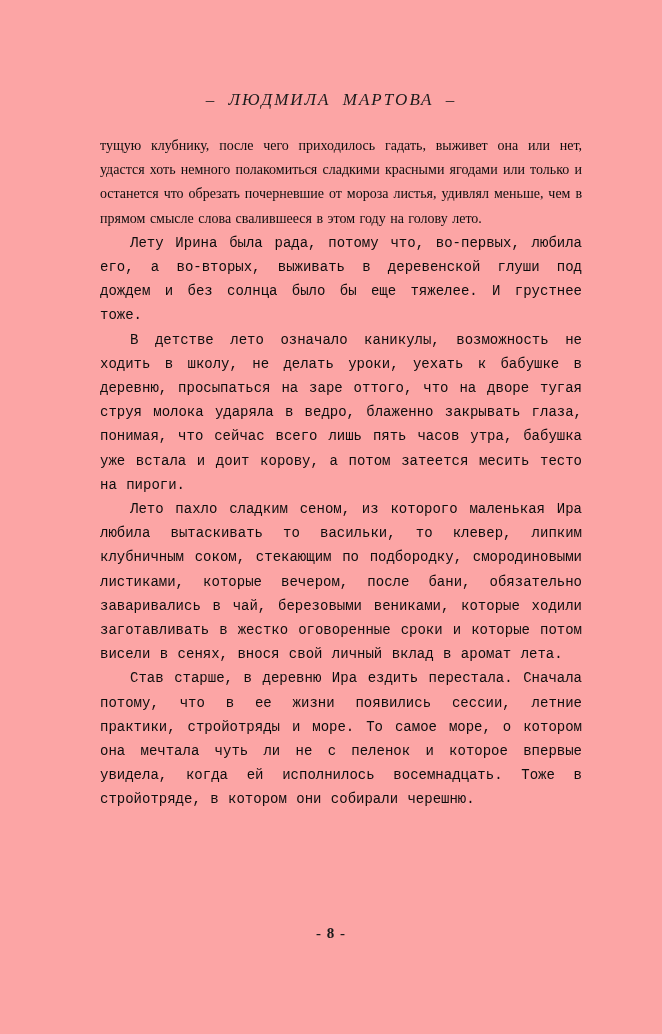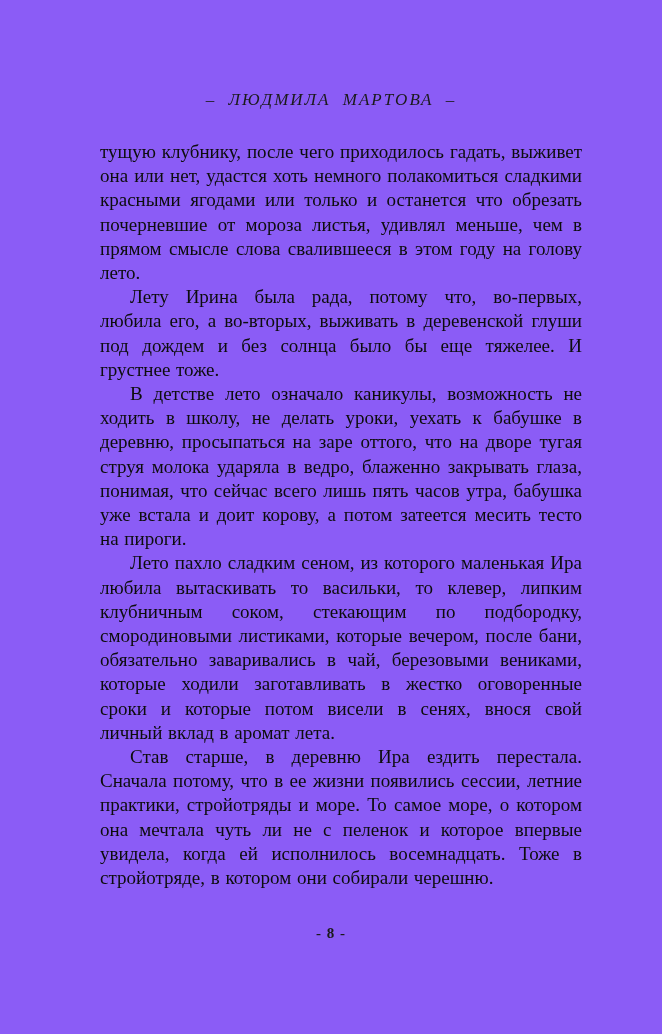--- a/index.html
+++ b/index.html
@@ -4,54 +4,55 @@
 <style>
   html, body {
     margin: 0;
     padding: 0;
     background: #ffffff;
   }
   .book-page {
     position: relative;
     width: 662px;
     height: 1034px;
-    background: #8b5cf6;
+    background: #fca5a5;
     color: #111111;
     font-family: "Liberation Serif", serif;
     overflow: hidden;
   }
   .running-head {
     position: absolute;
     top: 90px;
     left: 0;
     width: 100%;
     text-align: center;
     font-style: italic;
     font-size: 17px;
     letter-spacing: 2px;
     color: #1a1a1a;
     word-spacing: 6px;
   }
   .body-text {
     position: absolute;
-    top: 140px;
+    top: 134px;
     left: 100px;
     width: 482px;
-    font-size: 19px;
+    font-size: 14px;
     line-height: 24.2px;
     text-align: justify;
     color: #0d0d0d;
     word-spacing: 1px;
   }
   .para {
     margin: 0;
     padding: 0;
   }
   .para.indent {
     text-indent: 30px;
+    font-family: Liberation Mono, monospace;
   }
   .page-number {
     position: absolute;
     top: 925px;
     left: 0;
     width: 100%;
     text-align: center;
     font-weight: bold;
     font-size: 15px;
     letter-spacing: 1px;

